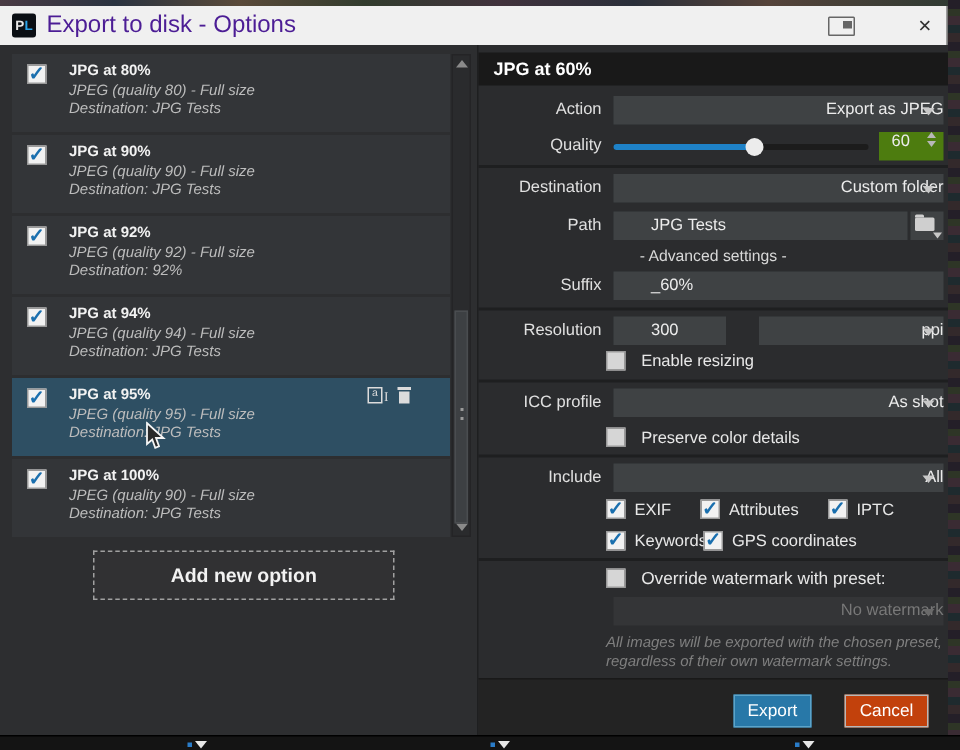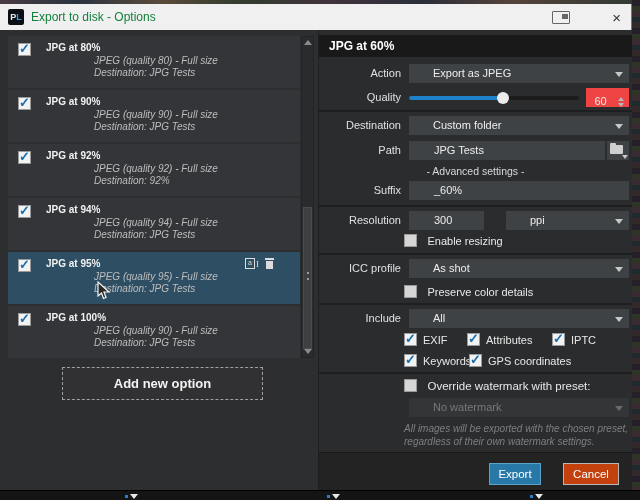--- a/index.html
+++ b/index.html
@@ -13,39 +13,39 @@
   .mark{position:absolute;top:2px;width:12px;height:7px;}
   .mark .dot{position:absolute;left:0;top:2px;width:3px;height:3px;background:#2a7cc8;}
   .mark .tri{position:absolute;left:5px;top:1px;width:0;height:0;border-left:4px solid transparent;border-right:4px solid transparent;border-top:5px solid #e8e8e8;}
 
   
   .window{position:absolute;left:0;top:4px;width:632px;height:486px;border-right:1px solid #777;box-sizing:border-box;}
   .titlebar{position:absolute;left:0;top:0;width:100%;height:26px;background:#f0f0f0;display:flex;align-items:center;box-sizing:border-box;padding:0 8px;}
   .appicon{width:16px;height:16px;background:#0b0f14;border-radius:2px;display:flex;align-items:center;justify-content:center;font-size:9px;font-weight:bold;letter-spacing:0;}
   .appicon .p{color:#e8e8e8;}
   .appicon .l{color:#2aa3e8;}
-  .titletext{margin-left:7px;font-size:12px;color:#15803d;}
+  .titletext{margin-left:7px;font-size:16px;color:#4c1d95;}
   .tb-spacer{flex:1;}
   .monitor-ic{width:16px;height:11px;border:1px solid #666;border-radius:1px;position:relative;margin-right:42px;}
   .monitor-ic::after{content:"";position:absolute;right:1px;top:2px;width:6px;height:5px;background:#666;}
   .close-x{font-size:15px;color:#333;line-height:15px;margin-right:2px;cursor:default;}
 
   .dlg-body{position:absolute;left:0;top:26px;width:632px;height:460px;background:#2d2e30;}
 
   
   .list{position:absolute;left:8px;top:6px;width:292px;height:322px;}
   .lrow{position:absolute;left:0;width:292px;height:52px;background:#333538;box-sizing:border-box;padding:5px 8px;}
   .lrow.sel{background:#2e4f63;}
   .cb{display:inline-block;width:13px;height:13px;background:#f2f2f2;border:1px solid #9a9a9a;box-sizing:border-box;position:relative;vertical-align:top;}
   .cb .tick{position:absolute;left:0px;top:-3px;font-size:13px;font-weight:bold;color:#1a6fae;}
   .cb.un{background:#d6d6d6;}
   .lrow .cb{position:absolute;left:10px;top:7px;}
   .ltxt{margin-left:30px;}
   .lt{font-size:10px;font-weight:bold;color:#f2f2f2;line-height:14px;}
-  .ls{font-size:10px;font-style:italic;color:#bdbdbd;line-height:12px;margin-left:48px;}
+  .ls{font-size:10px;font-style:italic;color:#bdbdbd;line-height:12px;}
   .rowicons{position:absolute;right:26px;top:6px;display:flex;gap:6px;align-items:center;}
   .ren{display:flex;align-items:center;color:#dcdcdc;}
   .ren .abox{width:8px;height:9px;border:1px solid #dcdcdc;font-size:7px;line-height:8px;text-align:center;color:#dcdcdc;}
   .ren .ibeam{font-size:9px;margin-left:1px;font-family:"Liberation Serif",serif;}
   .trash{width:9px;height:11px;position:relative;}
   .trash .lid{position:absolute;left:0;top:0;width:9px;height:2px;background:#dcdcdc;}
   .trash .can{position:absolute;left:1px;top:3px;width:7px;height:8px;background:#dcdcdc;}
 
   
   .vscroll{position:absolute;left:301px;top:6px;width:13px;height:322px;background:#2a2b2d;border:1px solid #242426;box-sizing:border-box;}
@@ -56,29 +56,29 @@
   .sthumb .gd{position:absolute;left:3px;width:2px;height:2px;background:#9a9a9a;}
 
   .addbtn{position:absolute;left:62px;top:337px;width:201px;height:33px;background:#313133;border:1px dashed #a0a0a0;color:#f2f2f2;font-weight:bold;font-size:13px;font-family:"Liberation Sans",sans-serif;}
 
   
   .panel{position:absolute;left:318px;top:0;width:314px;height:460px;background:#2b2c2e;border-left:1px solid #1e1f20;box-sizing:border-box;}
   .phead{position:absolute;left:0;top:5px;width:100%;height:22px;background:#191919;color:#fff;font-weight:bold;font-size:12px;line-height:22px;padding-left:10px;box-sizing:border-box;}
   .prow{position:absolute;left:0;width:100%;height:20px;}
   .plabel{position:absolute;left:0;top:3px;width:82px;text-align:right;font-size:11px;color:#e0e0e0;}
   .hdiv{position:absolute;left:0;width:100%;height:2px;background:#1e1f20;}
-  .dd{position:absolute;top:0;height:19px;background:#3f4244;color:#ececec;font-size:11px;line-height:19px;padding-left:24px;box-sizing:border-box;}
+  .dd{position:absolute;top:0;height:19px;background:#3f4244;color:#ececec;font-size:11px;line-height:19px;padding-left:24px;box-sizing:border-box;text-align:right;}
   .dd .arr{position:absolute;right:6px;top:8px;width:0;height:0;border-left:4px solid transparent;border-right:4px solid transparent;border-top:5px solid #c8c8c8;}
   .dd.disabled{background:#343537;color:#787878;}
   .dd.disabled .arr{border-top-color:#6a6a6a;}
   .inp{position:absolute;top:0;height:19px;background:#3f4244;color:#ececec;font-size:11px;line-height:19px;padding-left:25px;box-sizing:border-box;} .ctl-full{left:90px;width:220px;}
   .slider{position:absolute;left:90px;top:8px;width:170px;height:4px;background:#1c1c1c;border-radius:2px;}
   .slider .fill{position:absolute;left:0;top:0;height:4px;width:55%;background:#1e82c8;border-radius:2px;}
   .slider .knob{position:absolute;left:calc(55% - 6px);top:-4px;width:12px;height:12px;border-radius:6px;background:#ececec;}
-  .spin{position:absolute;left:267px;top:0;width:43px;height:19px;background:#ef4444;box-sizing:border-box;display:flex;align-items:flex-end;}
+  .spin{position:absolute;left:267px;top:0;width:43px;height:19px;background:#4d7c0f;box-sizing:border-box;display:flex;align-items:flex-start;}
   .spin .val{flex:1;text-align:center;font-size:11px;color:#ececec;}
   .spin .arrs{width:12px;display:flex;flex-direction:column;align-items:center;gap:2px;padding-right:2px;}
   .spin .u{width:0;height:0;border-left:3px solid transparent;border-right:3px solid transparent;border-bottom:4px solid #b8b8b8;}
   .spin .d{width:0;height:0;border-left:3px solid transparent;border-right:3px solid transparent;border-top:4px solid #b8b8b8;}
   .folderbtn{position:absolute;left:288px;top:0;width:22px;height:19px;background:#3f4244;box-sizing:border-box;}
   .folder{position:absolute;left:3px;top:4px;width:13px;height:9px;background:#cfcfcf;border-radius:1px;}
   .folder::before{content:"";position:absolute;left:0;top:-2px;width:6px;height:2px;background:#cfcfcf;border-radius:1px 1px 0 0;}
   .folderbtn .fdrop{position:absolute;right:1px;bottom:1px;width:0;height:0;border-left:3px solid transparent;border-right:3px solid transparent;border-top:4px solid #c8c8c8;}
   .advlink{position:absolute;left:0;top:0;width:100%;text-align:center;font-size:10.5px;color:#d8d8d8;}
   .cbrow{position:absolute;height:16px;}

